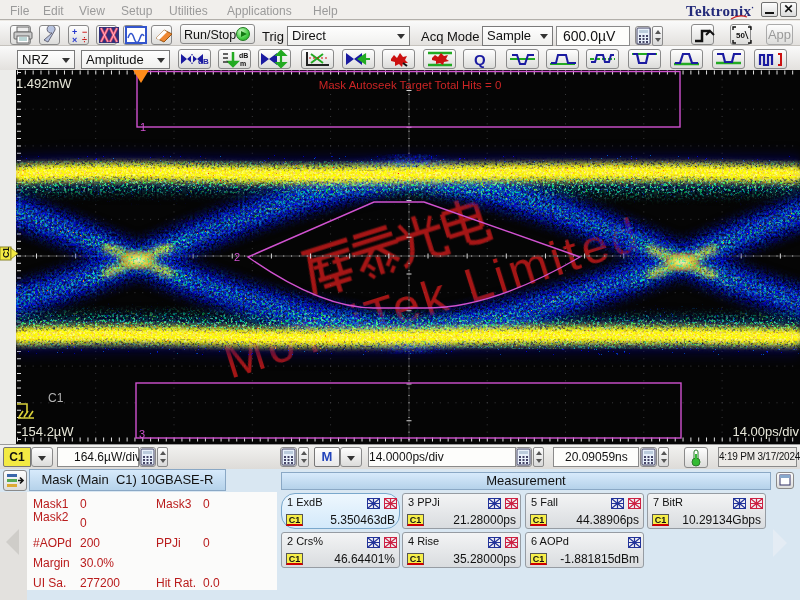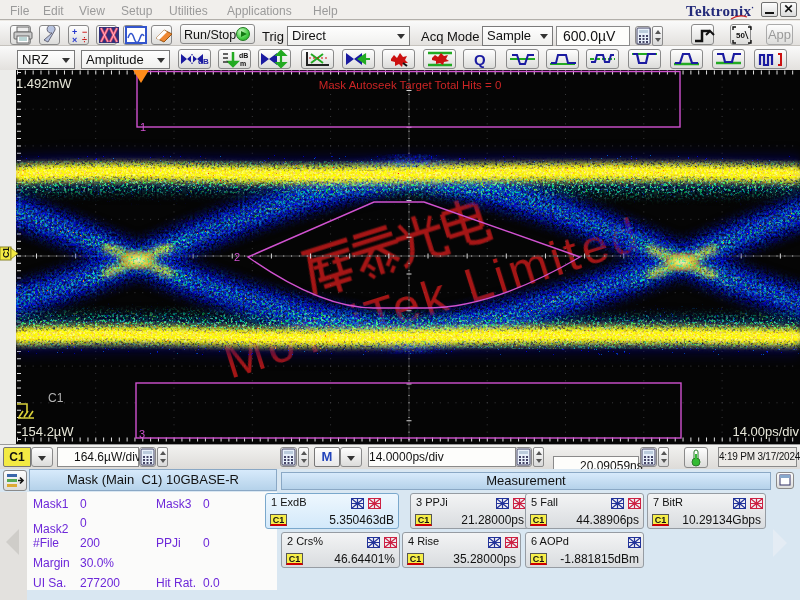--- a/index.html
+++ b/index.html
@@ -20,21 +20,21 @@
 .spin:before{content:"";position:absolute;left:2px;top:3px;border-left:3px solid transparent;border-right:3px solid transparent;border-bottom:4px solid #555}
 .spin:after{content:"";position:absolute;left:2px;bottom:3px;border-left:3px solid transparent;border-right:3px solid transparent;border-top:4px solid #555}
 
 #plot{position:absolute;left:0;top:70px;width:800px;height:374px;background:#ececea}
 
 #status{position:absolute;left:0;top:444px;width:800px;height:25px;background:linear-gradient(#f2f2f0,#dddbd8);border-top:1px solid #9a9a9a}
 .sbox{position:absolute;top:2px;height:20px;background:#fdfdfb;border:1px solid #8a8a8a;font-size:12px;color:#111;white-space:nowrap}
 
 #panel{position:absolute;left:0;top:469px;width:800px;height:131px;background:#d9e7f2}
 .hdr{position:absolute;background:linear-gradient(#d7eafb,#b5d2ea);border:1px solid #8aa8c5;font-size:13px;color:#111;text-align:center}
-.mlabel{position:absolute;font-size:12px;color:#6d28d9}
+.mlabel{position:absolute;font-size:12px;color:#b91c1c}
 .mbox{position:absolute;width:117px;height:36px;background:linear-gradient(#f3f4f5,#d9dcdf);border:1px solid #969ca3;border-radius:3px}
 .mbox .nm{position:absolute;left:5px;top:2px;font-size:11px;color:#111}
 .mbox .val{position:absolute;right:4px;top:19px;font-size:12px;color:#111}
 .c1badge{position:absolute;left:4px;top:20px;width:17px;height:12px;background:#f7ef4a;border:1px solid #555;border-bottom:2px solid #cf0000;font-size:9px;font-weight:bold;color:#111;text-align:center;line-height:11px}
 
 </style></head>
 <body>
 <div id="app">
 
   <div id="titlebar">
@@ -499,21 +499,21 @@
             <rect x="10" y="8" width="2" height="2"></rect>
             <rect x="3" y="11" width="2" height="2"></rect>
             <rect x="6.5" y="11" width="2" height="2"></rect>
             <rect x="10" y="11" width="2" height="2"></rect>
             <rect x="3" y="14" width="2" height="2"></rect>
             <rect x="6.5" y="14" width="2" height="2"></rect>
             <rect x="10" y="14" width="2" height="2"></rect>
           </g>
         </svg></div>
     <div class="spin" style="left:533px;top:2px"></div>
-    <div class="sbox" style="left:553px;top:11px;width:86px;line-height:18px;padding-left:26px">20.09059ns</div>
+    <div class="sbox" style="left:553px;top:2px;width:86px;line-height:18px;padding-left:11px">20.09059ns</div>
     <div class="btn" style="left:640px;top:2px;width:17px;height:20px" id="i-calc5"><svg width="15" height="18" viewBox="0 0 15 18">
           <rect x="1" y="1" width="13" height="16" rx="1" fill="#e8f0fa" stroke="#446"></rect>
           <rect x="3" y="3" width="9" height="3" fill="#bcd"></rect>
           <g fill="#446">
             <rect x="3" y="8" width="2" height="2"></rect>
             <rect x="6.5" y="8" width="2" height="2"></rect>
             <rect x="10" y="8" width="2" height="2"></rect>
             <rect x="3" y="11" width="2" height="2"></rect>
             <rect x="6.5" y="11" width="2" height="2"></rect>
             <rect x="10" y="11" width="2" height="2"></rect>
@@ -531,59 +531,59 @@
     <div class="sbox" style="left:718px;top:2px;width:79px;background:#eceae6;line-height:18px;text-align:center;font-size:10px;letter-spacing:-0.2px">4:19 PM 3/17/2024</div>
   </div>
 
   <div id="panel">
     <div class="btn" style="left:3px;top:1px;width:24px;height:21px" id="i-tab"><svg width="22" height="19" viewBox="0 0 22 19">
           <rect x="3" y="3" width="10" height="3" fill="#3a66aa"></rect>
           <rect x="3" y="8" width="10" height="3" fill="#55aa55"></rect>
           <rect x="3" y="13" width="10" height="3" fill="#ddaa33"></rect>
           <path d="M14,9.5 h5 M16,6.5 l3,3 -3,3" stroke="#111" stroke-width="1.6" fill="none"></path>
         </svg></div>
-    <div class="hdr" style="left:29px;top:0px;width:248px;height:22px;line-height:20px">Mask (Main&nbsp; C1) 10GBASE-R</div>
+    <div class="hdr" style="left:29px;top:0px;width:197px;height:22px;line-height:20px">Mask (Main&nbsp; C1) 10GBASE-R</div>
     <div class="hdr" style="left:281px;top:3px;width:490px;height:18px;line-height:16px">Measurement</div>
     <div class="btn" style="left:776px;top:3px;width:18px;height:17px" id="i-win"><svg width="16" height="15" viewBox="0 0 16 15">
           <rect x="3" y="2" width="10" height="10" fill="#fff" stroke="#336"></rect>
           <rect x="3" y="2" width="10" height="3" fill="#88a8cc"></rect>
         </svg></div>
     <div style="position:absolute;left:0;top:23px;width:27px;height:108px;background:#e3e1de"></div>
     <div style="position:absolute;left:6px;top:60px;width:0;height:0;border-top:13px solid transparent;border-bottom:13px solid transparent;border-right:13px solid #cfcdc9"></div>
     <div style="position:absolute;left:27px;top:23px;width:250px;height:98px;background:#fbfbfa"></div>
     <span class="mlabel" style="left:33px;top:28px">Mask1</span>
       <span class="mlabel" style="left:80px;top:28px">0</span>
     <span class="mlabel" style="left:156px;top:28px">Mask3</span>
       <span class="mlabel" style="left:203px;top:28px">0</span>
-    <span class="mlabel" style="left:33px;top:53px">Mask2</span>
+    <span class="mlabel" style="left:33px;top:41px">Mask2</span>
       <span class="mlabel" style="left:80px;top:47px">0</span>
-    <span class="mlabel" style="left:33px;top:67px">#File</span>
+    <span class="mlabel" style="left:33px;top:67px">#AOPd</span>
       <span class="mlabel" style="left:80px;top:67px">200</span>
     <span class="mlabel" style="left:156px;top:67px">PPJi</span>
       <span class="mlabel" style="left:203px;top:67px">0</span>
     <span class="mlabel" style="left:33px;top:87px">Margin</span>
       <span class="mlabel" style="left:80px;top:87px">30.0%</span>
     <span class="mlabel" style="left:33px;top:107px">UI Sa.</span>
       <span class="mlabel" style="left:80px;top:107px">277200</span>
     <span class="mlabel" style="left:156px;top:107px">Hit Rat.</span>
       <span class="mlabel" style="left:203px;top:107px">0.0</span>
-    <div class="mbox" style="left:265px;top:24px;width:134px; background:linear-gradient(#eef7fe,#d3e9fa);border-color:#7aa8cc;">
+    <div class="mbox" style="left:281px;top:24px;width:119px; background:linear-gradient(#eef7fe,#d3e9fa);border-color:#7aa8cc;border-radius:14px;">
         <span class="nm">1 ExdB</span>
         <svg width="13" height="11" viewBox="0 0 13 11" style="position:absolute;left:85px;top:4px">
           <rect x="0.5" y="0.5" width="12" height="10" fill="#f0f0f4" stroke="#223399" stroke-width="1"></rect>
           <path d="M1,1 L12,10 M12,1 L1,10 M6.5,0 V11 M0,5.5 H13" stroke="#223399" stroke-width="1.2"></path>
         </svg>
         <svg width="13" height="11" viewBox="0 0 13 11" style="position:absolute;left:102px;top:4px">
           <rect x="0.5" y="0.5" width="12" height="10" fill="#f0f0f4" stroke="#cc2244" stroke-width="1"></rect>
           <path d="M1,1 L12,10 M12,1 L1,10 M6.5,0 V11 M0,5.5 H13" stroke="#cc2244" stroke-width="1.2"></path>
         </svg>
         <span class="c1badge">C1</span>
         <span class="val">5.350463dB</span>
       </div>
-      <div class="mbox" style="left:402px;top:24px;width:119px;margin-left:8px;">
+      <div class="mbox" style="left:402px;top:24px;width:119px;">
         <span class="nm">3 PPJi</span>
         <svg width="13" height="11" viewBox="0 0 13 11" style="position:absolute;left:85px;top:4px">
           <rect x="0.5" y="0.5" width="12" height="10" fill="#f0f0f4" stroke="#223399" stroke-width="1"></rect>
           <path d="M1,1 L12,10 M12,1 L1,10 M6.5,0 V11 M0,5.5 H13" stroke="#223399" stroke-width="1.2"></path>
         </svg>
         <svg width="13" height="11" viewBox="0 0 13 11" style="position:absolute;left:102px;top:4px">
           <rect x="0.5" y="0.5" width="12" height="10" fill="#f0f0f4" stroke="#cc2244" stroke-width="1"></rect>
           <path d="M1,1 L12,10 M12,1 L1,10 M6.5,0 V11 M0,5.5 H13" stroke="#cc2244" stroke-width="1.2"></path>
         </svg>
         <span class="c1badge">C1</span>

